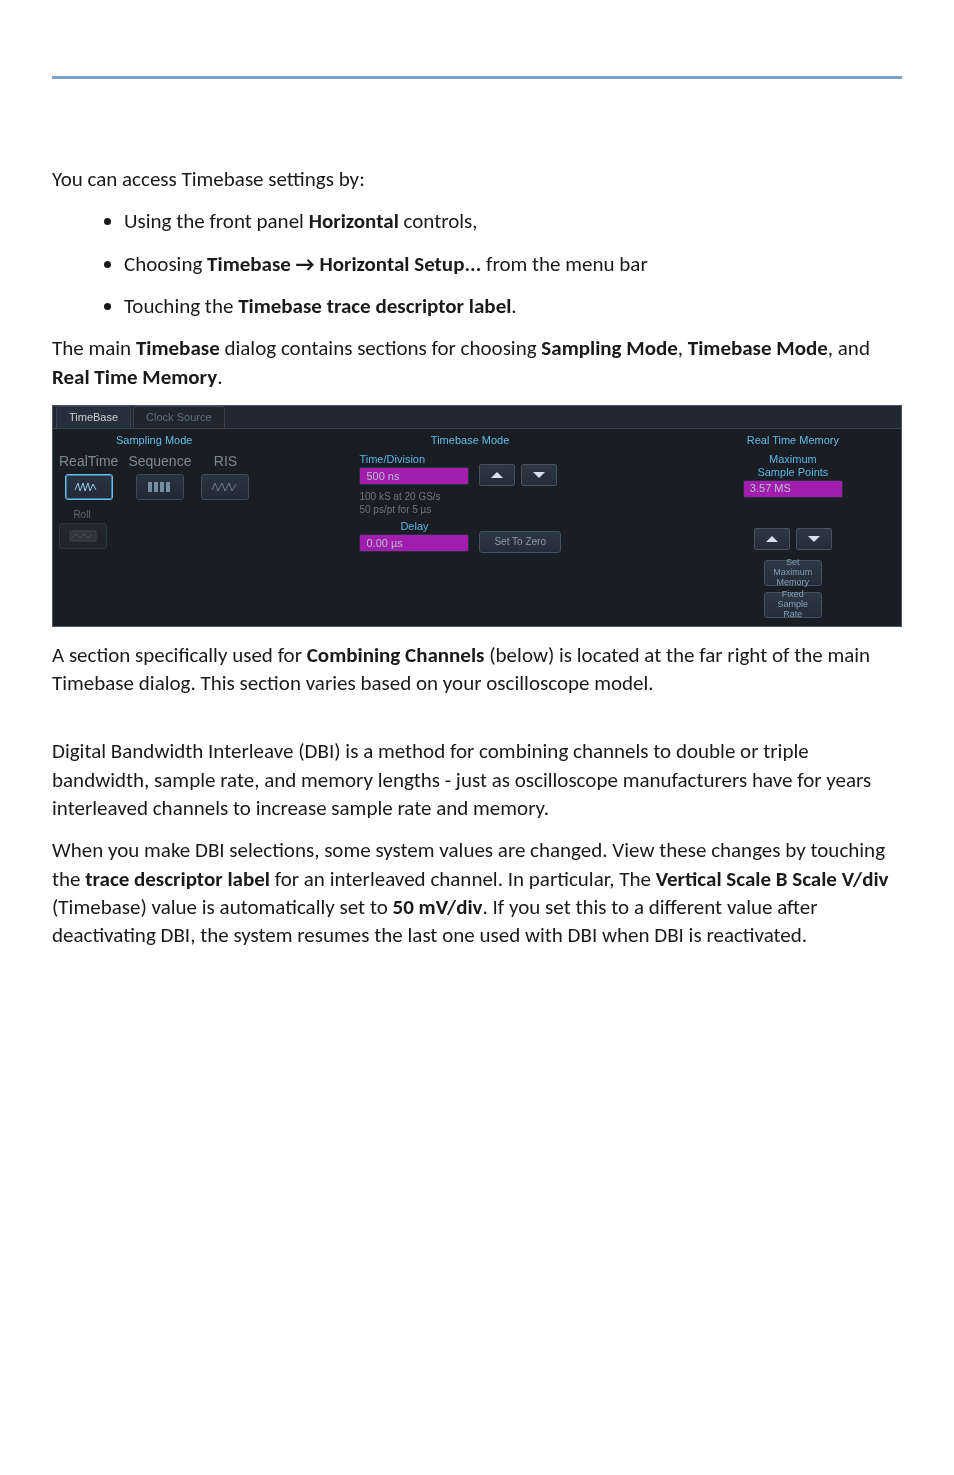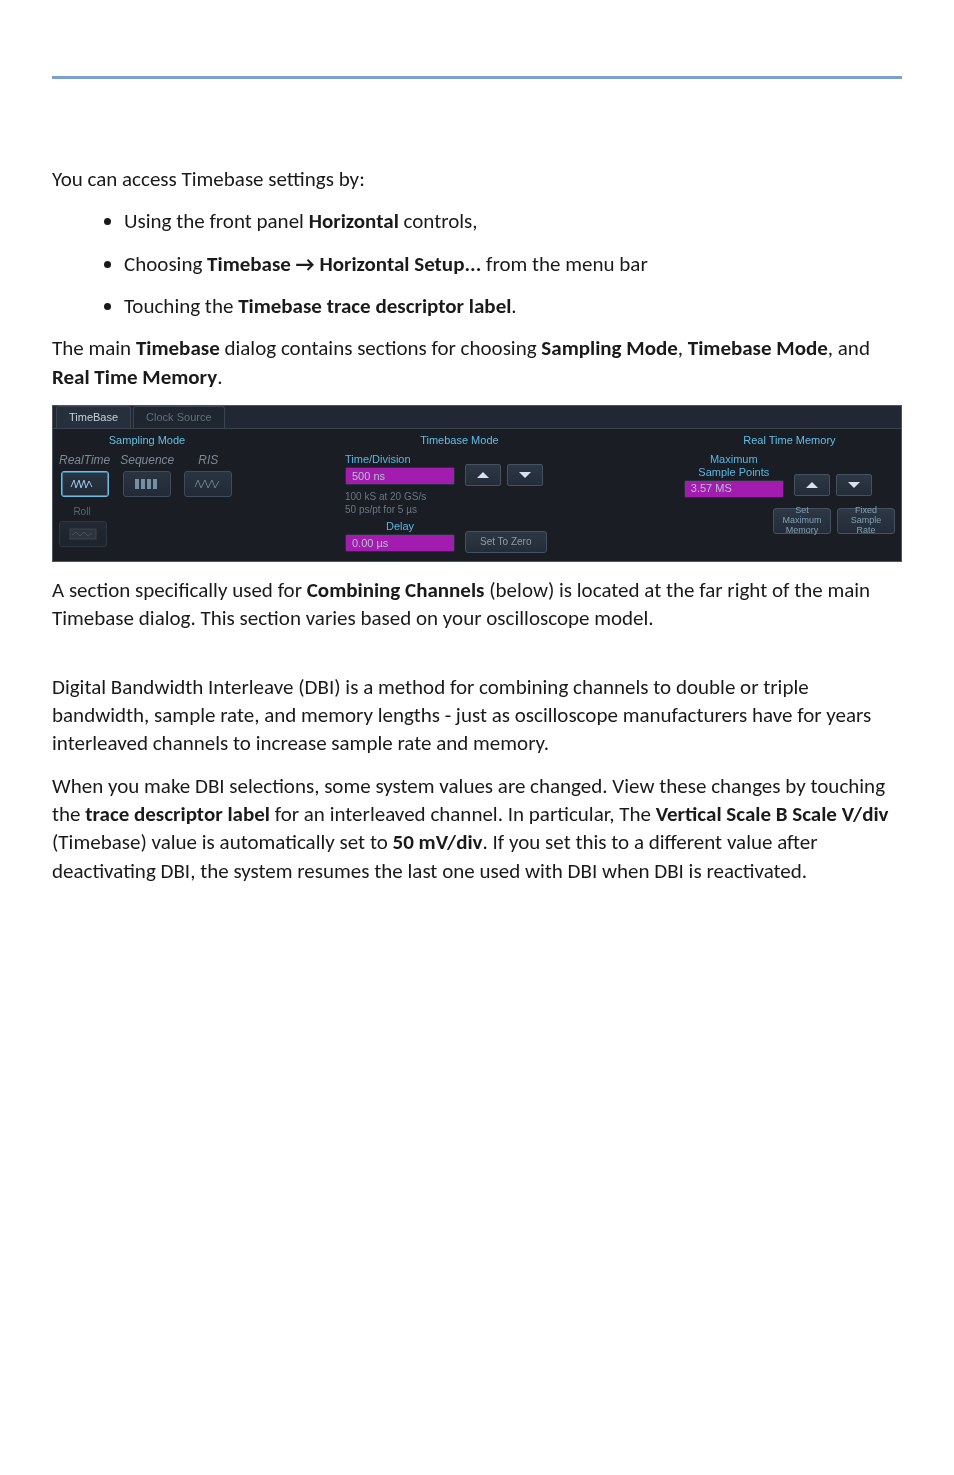--- a/index.html
+++ b/index.html
@@ -84,23 +84,22 @@
     display: flex;
     gap: 10px;
   }
   .samp-col {
     display: flex;
     flex-direction: column;
     align-items: center;
   }
   .samp-lbl {
     color: #7c8a97;
-    font-size: 12px;
+    font-size: 14px;
     margin-bottom: 2px;
-    font-style: italic;
   }
   .mode-btn {
     width: 46px;
     height: 24px;
     background: linear-gradient(#2a3340,#212a36);
     border: 1px solid #3f4b59;
     border-radius: 3px;
     display: flex;
     align-items: center;
     justify-content: center;
@@ -171,20 +170,21 @@
     border: 1px solid #445160;
     border-radius: 3px;
     color:#8d9ba8;
     display:flex;align-items:center;justify-content:center;
   }
   
   .mem-row {
     display:flex;
     gap:10px;
     align-items:center;
+    flex-direction:column;
   }
   .mem-btn {
     height: 26px;
     width: 58px;
     background: linear-gradient(#2e3744,#232c38);
     border: 1px solid #445160;
     border-radius: 3px;
     font-size:9px;
     color:#7fa0b5;
     line-height:1.1;

